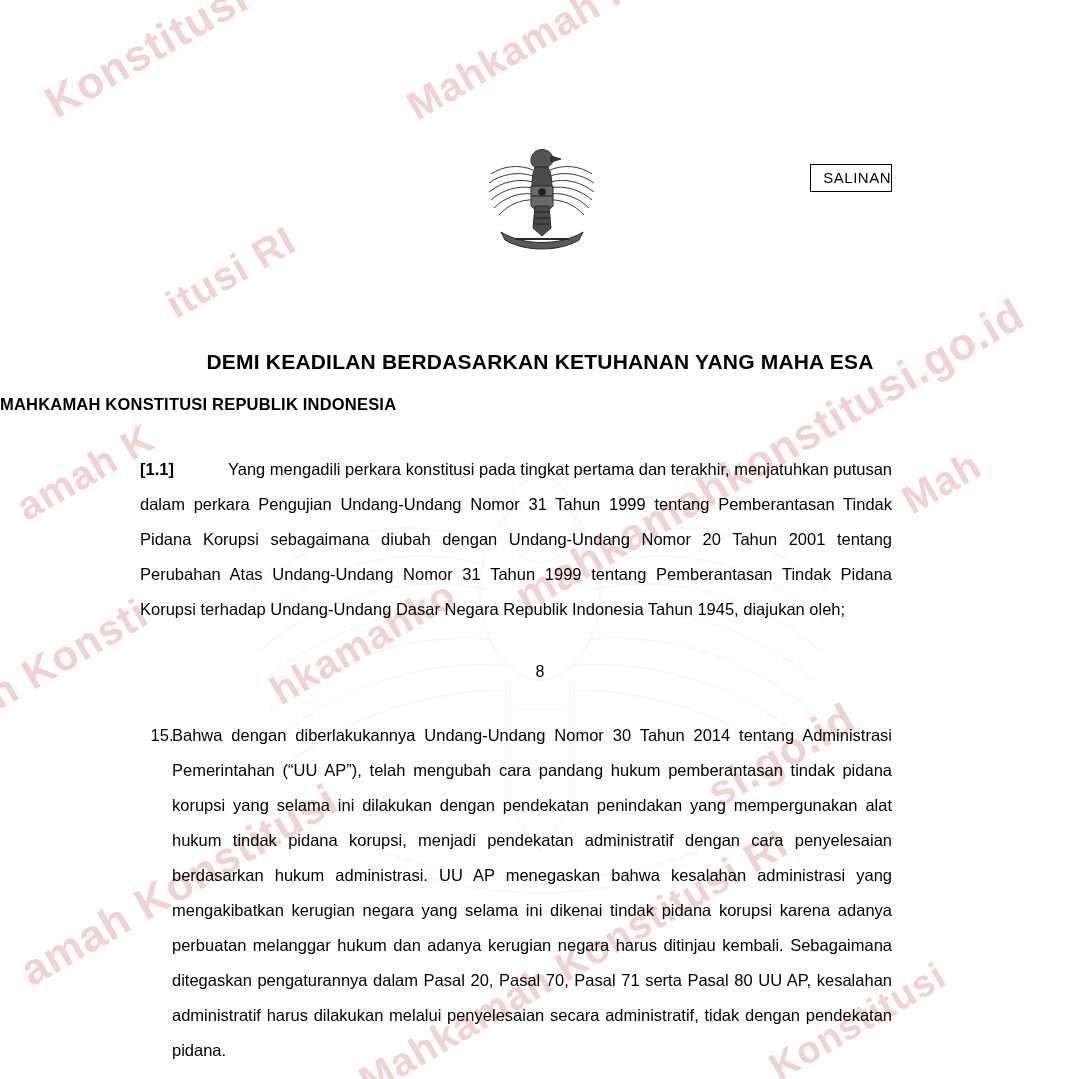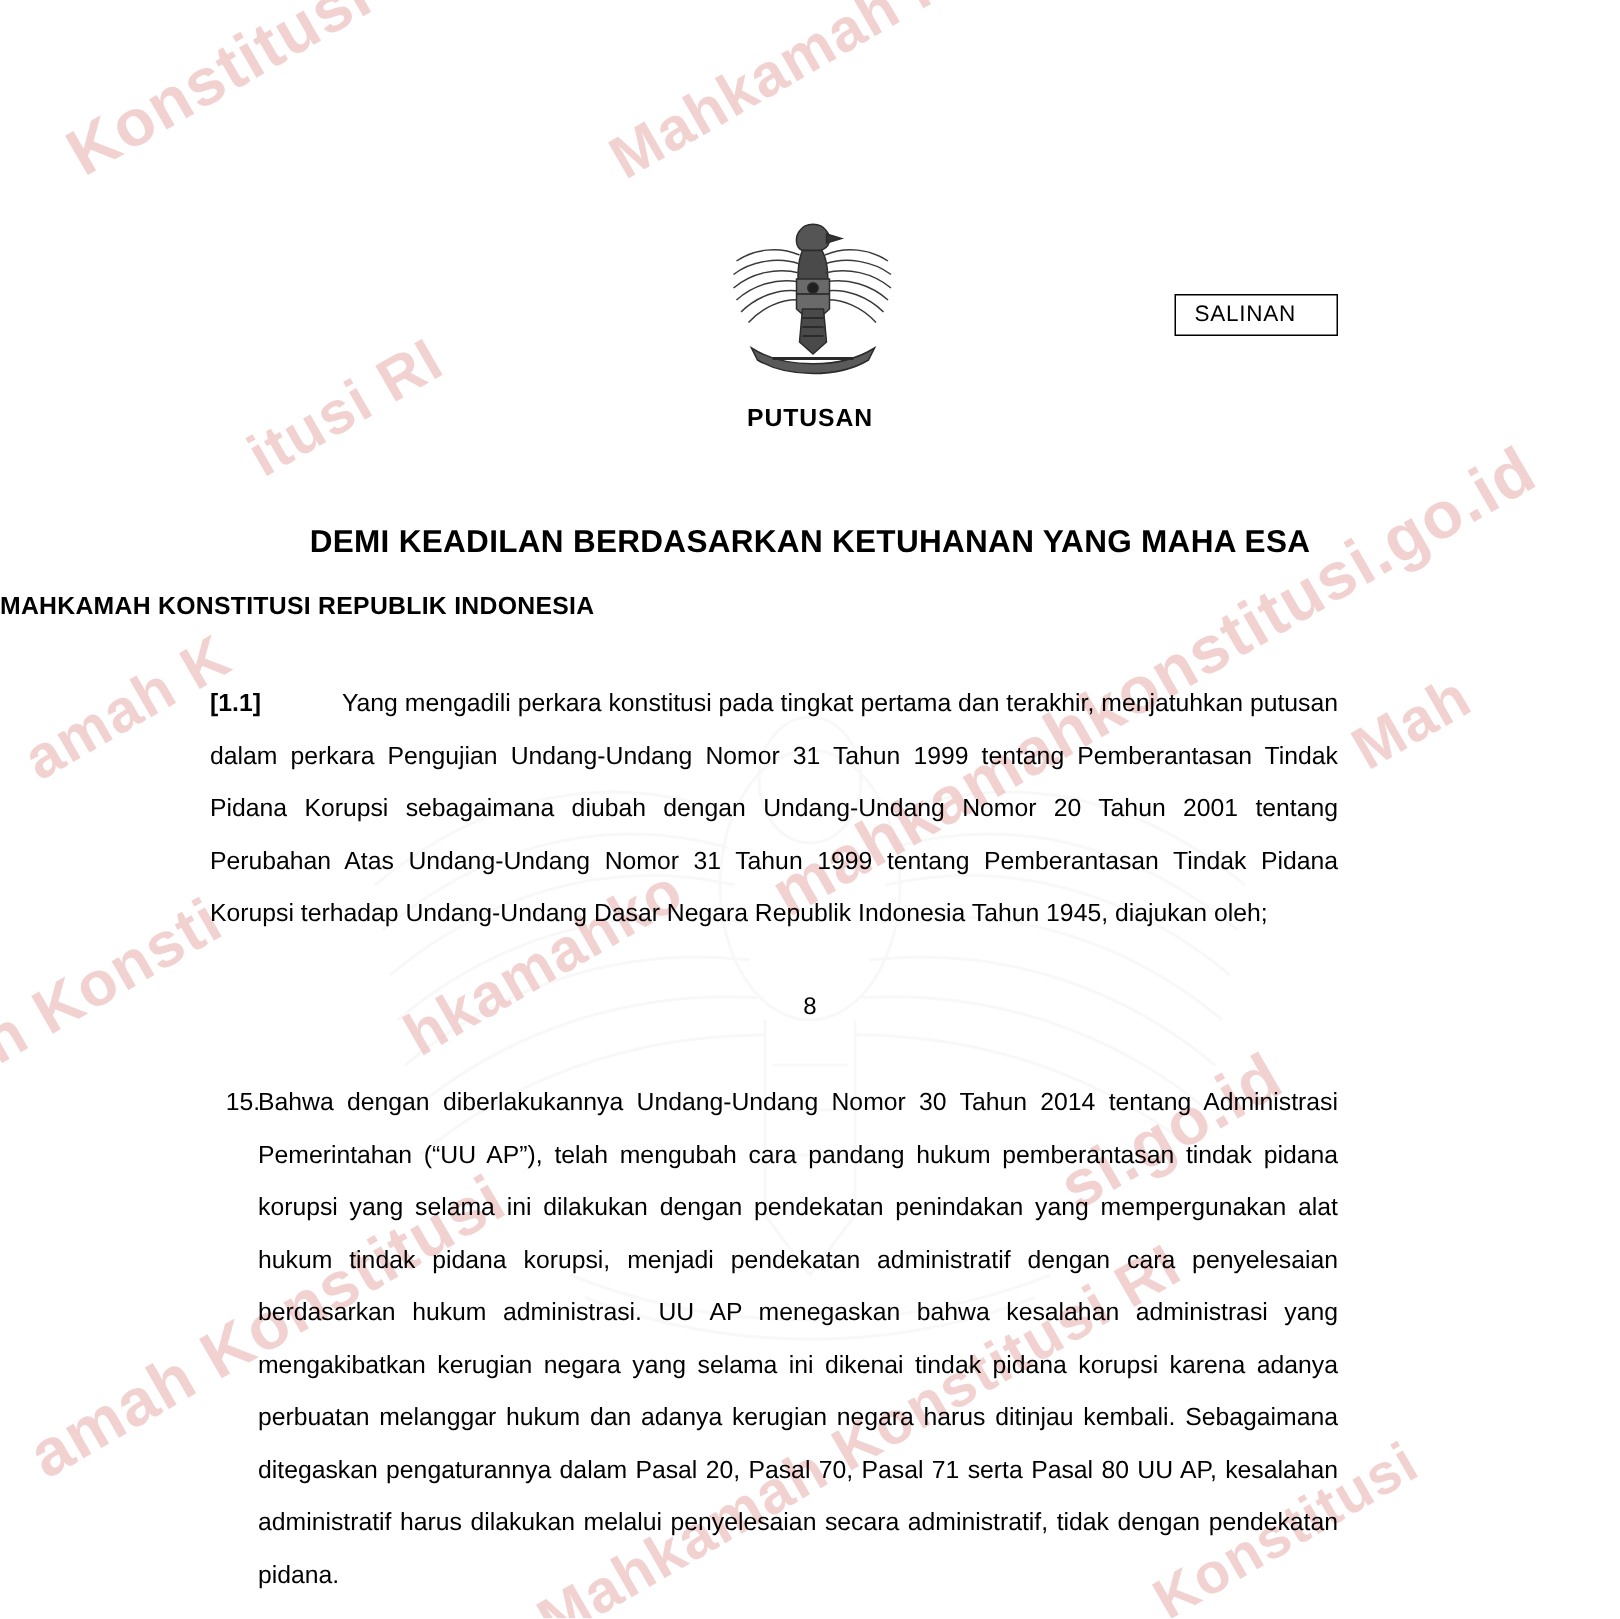--- a/index.html
+++ b/index.html
@@ -53,25 +53,24 @@
   .content {
     position: relative;
     z-index: 2;
   }
 
   .salinan-box {
     position: absolute;
     right: 188px;
     top: 164px;
     border: 1px solid #000;
-    padding: 4px 27px 5px 12px;
+    padding: 4px 0 5px 12px;
     font-size: 15px;
     letter-spacing: .5px;
     background: transparent;
-    margin-top: 32px;
   }
 
   .crest {
     position: absolute;
     left: 50%;
     top: 140px;
     transform: translateX(-50%);
     width: 130px;
     height: 120px;
   }
@@ -243,21 +242,20 @@
 
         <path d="M60 66 L 58 88 L 67 96 L 76 88 L 74 66 Z" fill="#4a4a4a"></path>
         <path d="M60 72 L 74 72 M60 78 L 74 78 M60 84 L 74 84" stroke="#222"></path>
 
         <path d="M26 92 C 48 106, 86 106, 108 92 L 104 100 C 84 112, 50 112, 30 100 Z" fill="#5a5a5a"></path>
         <path d="M40 99 L 94 99" stroke="#2a2a2a" stroke-width="2"></path>
       </g>
     </svg>
 
     <div class="title-block">
-      <div class="l1">PUTUSAN</div>
     </div>
 
     <div class="heading-1">DEMI KEADILAN BERDASARKAN KETUHANAN YANG MAHA ESA</div>
     <div class="heading-2">MAHKAMAH KONSTITUSI REPUBLIK INDONESIA</div>
 
     <div class="para-11">
       <span class="marker">[1.1]</span><span class="indent"></span><span>Yang mengadili perkara konstitusi pada tingkat pertama dan terakhir, menjatuhkan putusan dalam perkara Pengujian Undang-Undang Nomor 31 Tahun 1999 tentang Pemberantasan Tindak Pidana Korupsi sebagaimana diubah dengan Undang-Undang Nomor 20 Tahun 2001 tentang Perubahan Atas Undang-Undang Nomor 31 Tahun 1999 tentang Pemberantasan Tindak Pidana Korupsi terhadap Undang-Undang Dasar Negara Republik Indonesia Tahun 1945, diajukan oleh;</span>
     </div>
 
     <div class="page-number">8</div>

